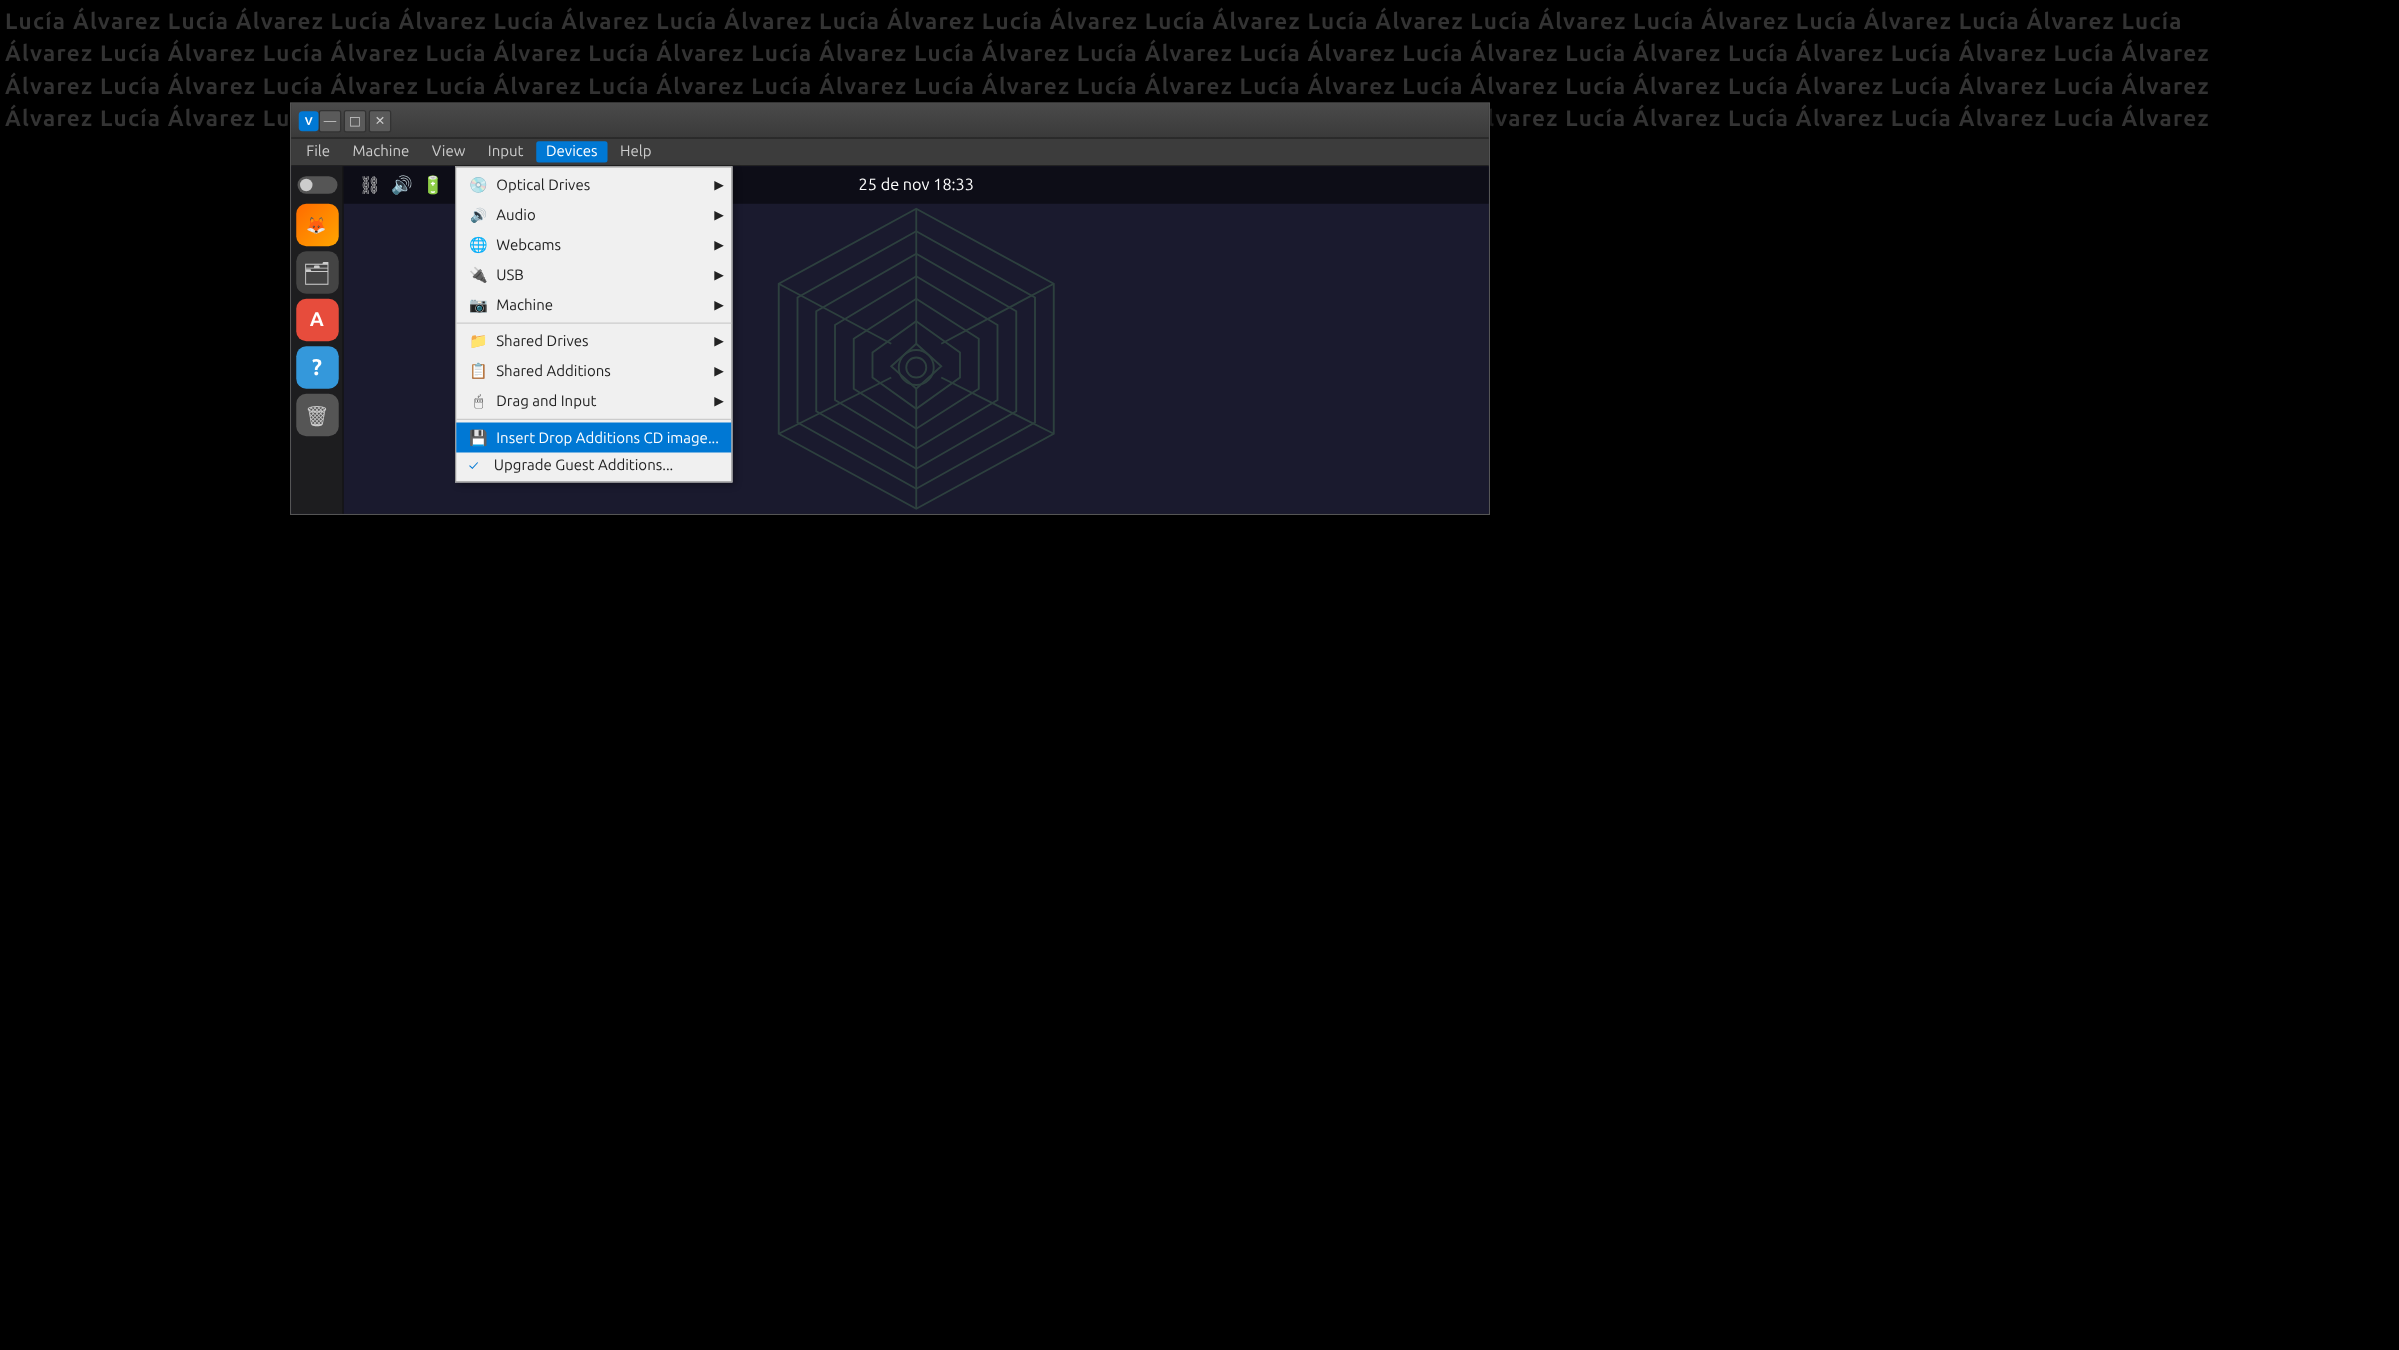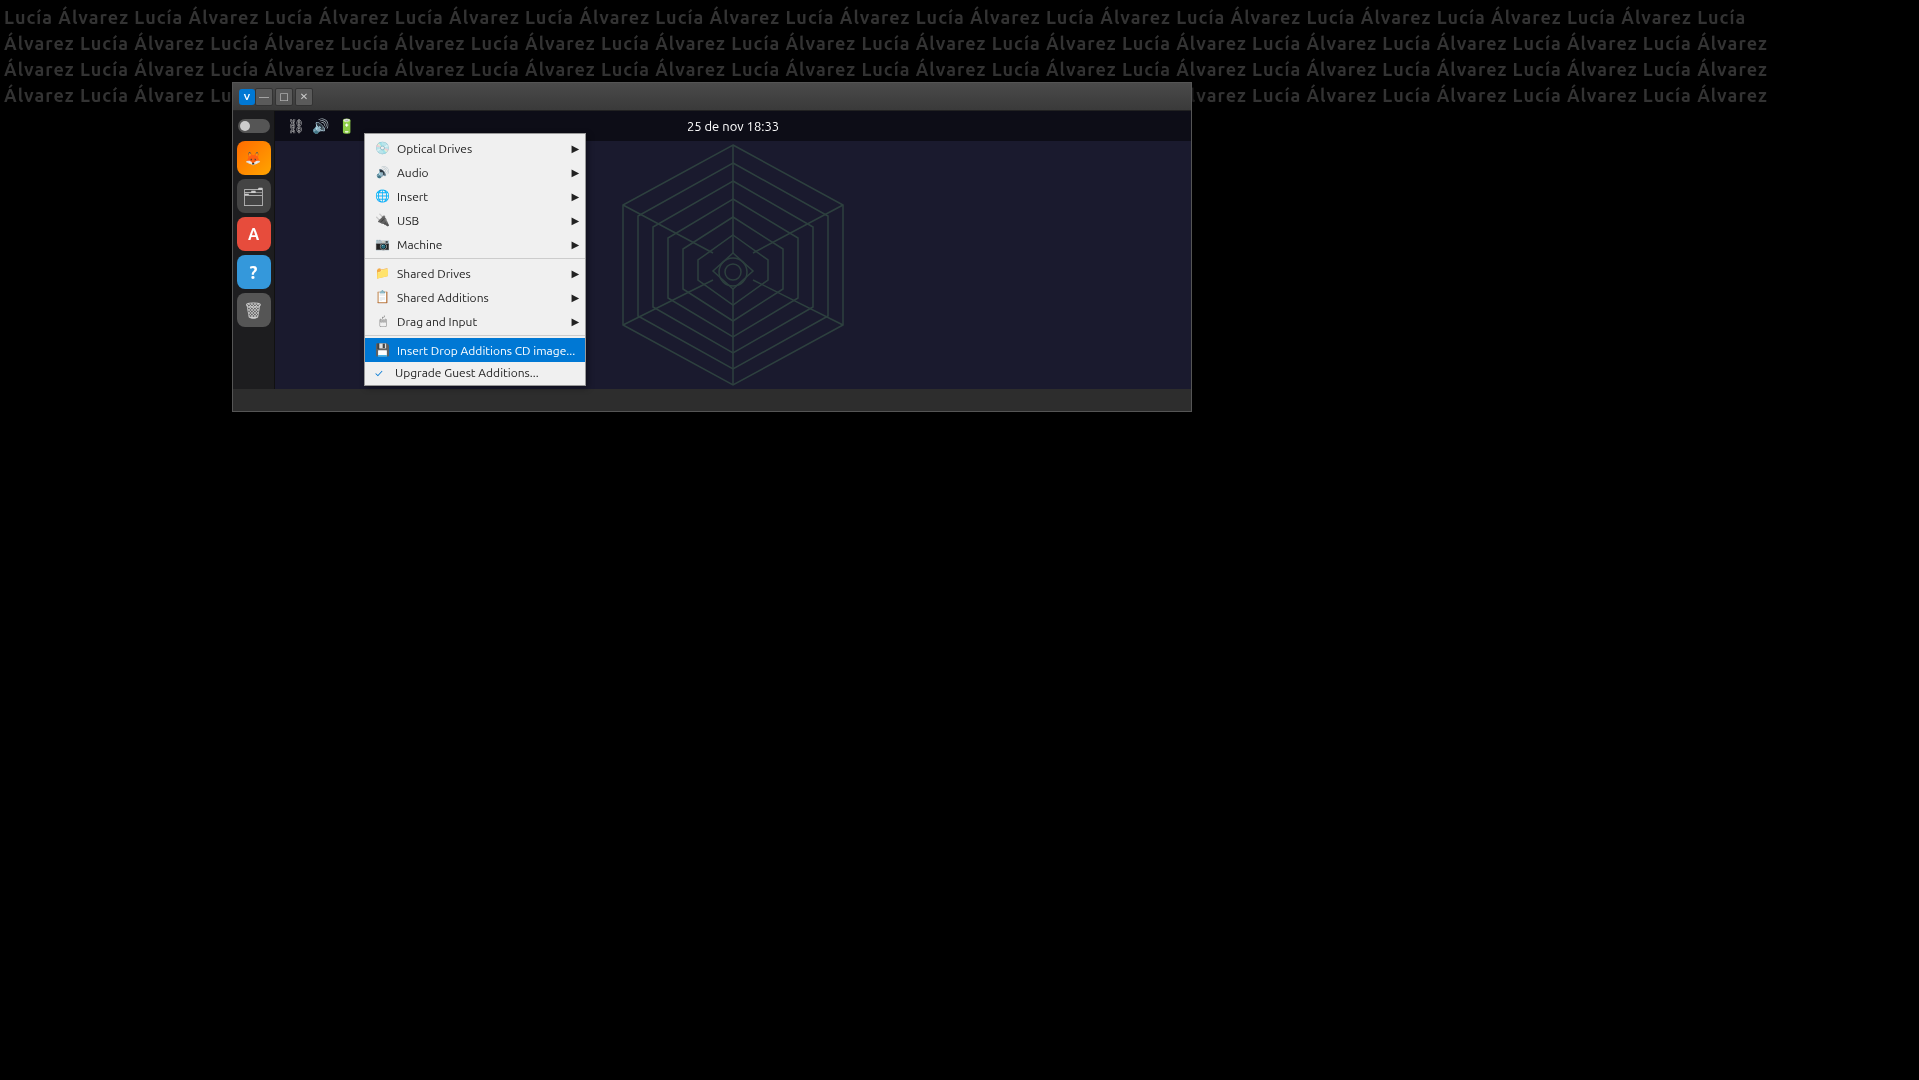--- a/index.html
+++ b/index.html
@@ -264,20 +264,28 @@
 
   <div class="title-bar">
     <span class="vbox-logo">V</span>
     <div class="title-bar-buttons">
       <div class="tb-btn">—</div>
       <div class="tb-btn">□</div>
       <div class="tb-btn close">✕</div>
     </div>
   </div>
 
+  <div class="menu-bar">
+    <div class="menu-item">File</div>
+    <div class="menu-item">Machine</div>
+    <div class="menu-item">View</div>
+    <div class="menu-item">Input</div>
+    <div class="menu-item active">Devices</div>
+    <div class="menu-item">Help</div>
+  </div>
 
   <div class="vm-content">
 
     <div class="dock">
       <div class="dock-toggle"></div>
       <div class="dock-app firefox">🦊</div>
       <div class="dock-app files" style="color:#ccc;font-size:18px;">🗂</div>
       <div class="dock-app appstore" style="color:#fff;font-weight:bold;font-size:16px;">A</div>
       <div class="dock-app help" style="color:#fff;font-weight:bold;font-size:18px;">?</div>
       <div class="dock-app trash" style="color:#ccc;font-size:16px;">🗑</div>
@@ -331,21 +339,21 @@
     </div>
 
     <div class="dropdown-item">
       <span class="item-icon" style="font-size:11px;">🔊</span>
       <span>Audio</span>
       <span class="arrow">▶</span>
     </div>
 
     <div class="dropdown-item">
       <span class="item-icon" style="color:#4a90d9;">🌐</span>
-      <span>Insert</span>
+      <span>Webcams</span>
       <span class="arrow">▶</span>
     </div>
 
     <div class="dropdown-item">
       <span class="item-icon" style="color:#5a9;">🔌</span>
       <span>USB</span>
       <span class="arrow">▶</span>
     </div>
 
     <div class="dropdown-item">

